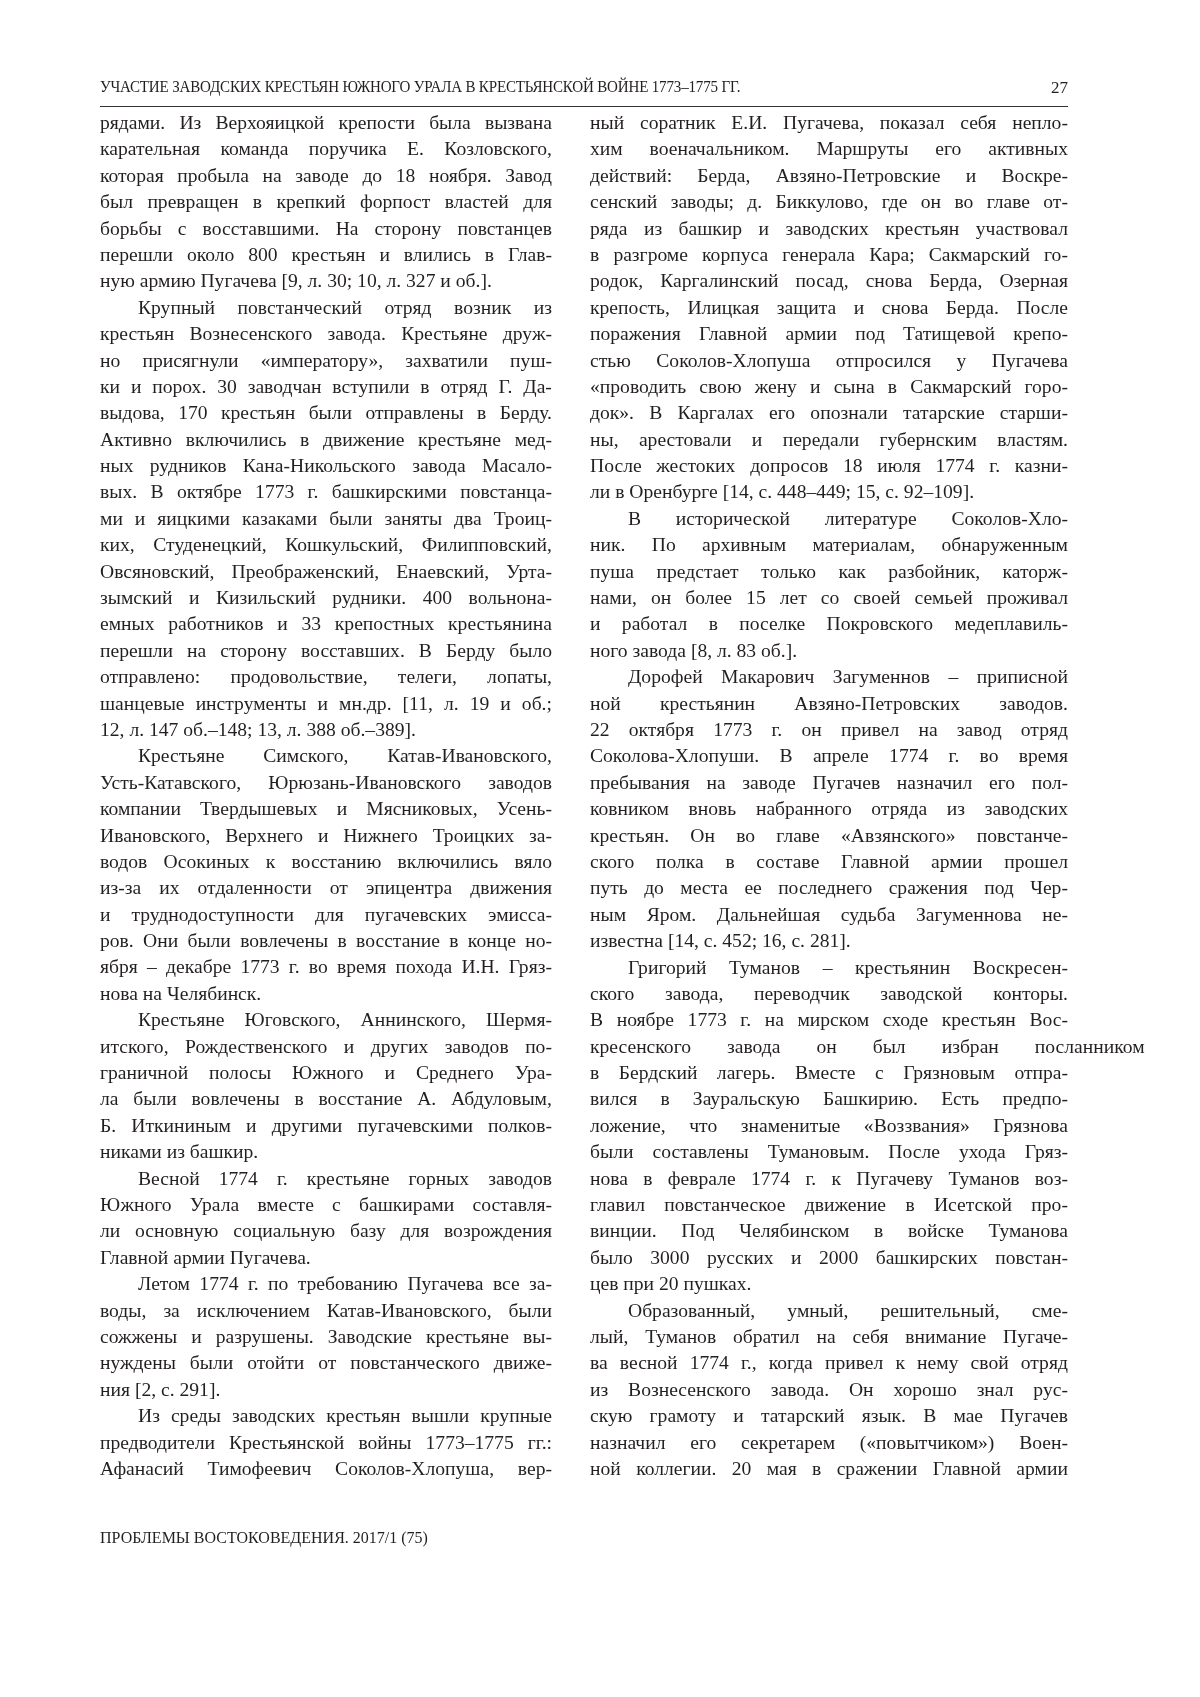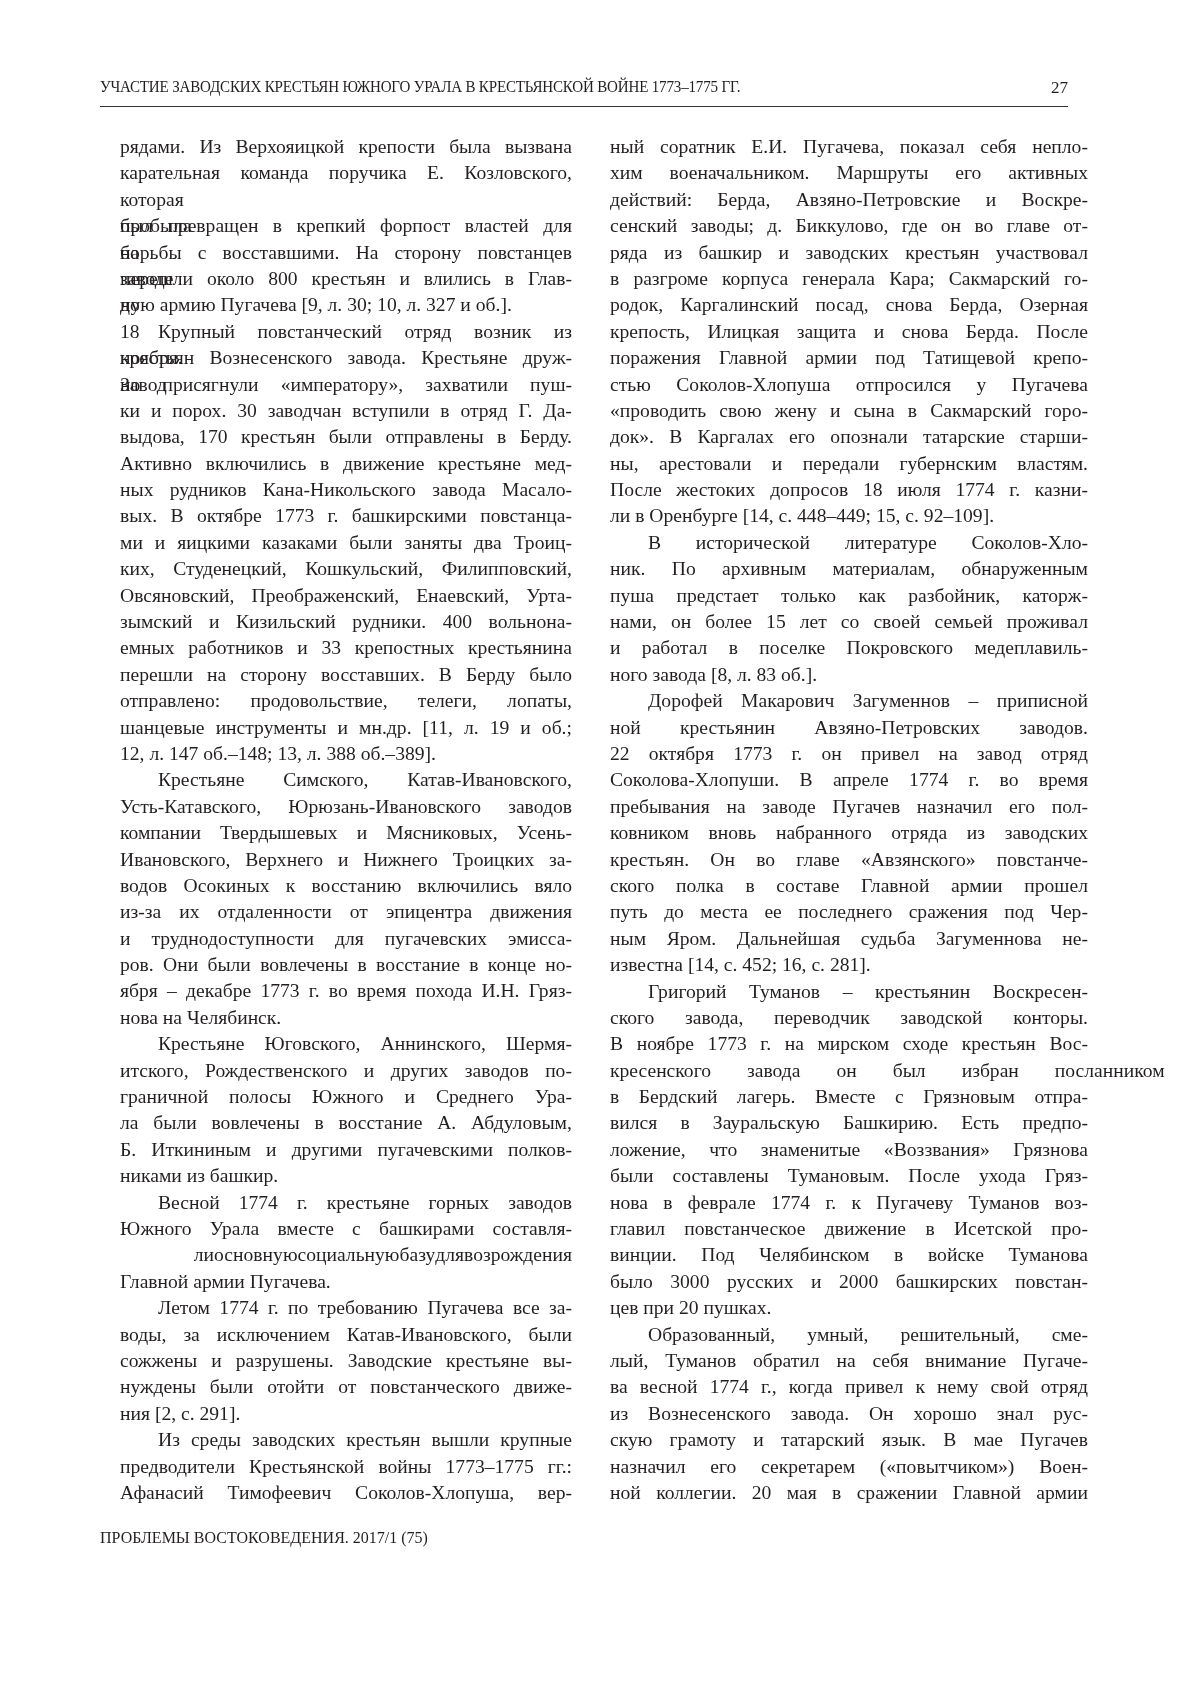--- a/index.html
+++ b/index.html
@@ -3,21 +3,21 @@
 <meta charset="utf-8">
 <style>
   html, body { margin: 0; padding: 0; background: #ffffff; }
   body { width: 1200px; height: 1697px; position: relative; overflow: hidden;
          font-family: "Liberation Serif", "DejaVu Serif", serif; color: #231f20; }
   .header { position: absolute; left: 100px; top: 76px; width: 968px; height: 30px;
             border-bottom: 1.6px solid #333; }
   .header .title { position: absolute; left: 0; top: 2px; font-size: 16.2px; letter-spacing: -0.2px;
                    white-space: nowrap; transform: scaleX(0.93); transform-origin: left top; }
   .header .pageno { position: absolute; right: 0; top: 2px; font-size: 17px; }
-  .col { position: absolute; top: 134px; margin-left: 20px; }
+  .col { position: absolute; top: 110px; }
   .col.left { left: 100px; width: 452px; }
   .col.right { left: 590px; width: 478px; }
   .line { display: block; font-size: 19.6px; line-height: 26.4px; height: 26.4px;
           text-align: justify; text-align-last: justify; white-space: nowrap; }
   .line.last { text-align-last: left; }
   .line.indent { text-indent: 38px; }
   .line .t { display: inline; }
   .line-j { display: flex; justify-content: space-between; }
   .footer { position: absolute; left: 100px; top: 1528px; font-size: 16.5px; white-space: nowrap;
             transform: scaleX(0.97); transform-origin: left top; }
@@ -39,21 +39,21 @@
       <span class="t">была</span>
       <span class="t">вызвана</span>
     </div>
     <div class="line line-j" style="text-indent: 0px;">
       <span class="t">карательная</span>
       <span class="t">команда</span>
       <span class="t">поручика</span>
       <span class="t">Е.</span>
       <span class="t">Козловского,</span>
     </div>
-    <div class="line line-j" style="text-indent: 0px; flex-direction: column;">
+    <div class="line line-j" style="text-indent: 0px;">
       <span class="t">которая</span>
       <span class="t">пробыла</span>
       <span class="t">на</span>
       <span class="t">заводе</span>
       <span class="t">до</span>
       <span class="t">18</span>
       <span class="t">ноября.</span>
       <span class="t">Завод</span>
     </div>
     <div class="line line-j" style="text-indent: 0px;">
@@ -336,21 +336,21 @@
       <span class="t">заводов</span>
     </div>
     <div class="line line-j" style="text-indent: 0px;">
       <span class="t">Южного</span>
       <span class="t">Урала</span>
       <span class="t">вместе</span>
       <span class="t">с</span>
       <span class="t">башкирами</span>
       <span class="t">составля-</span>
     </div>
-    <div class="line line-j" style="text-indent: 0px; justify-content: flex-end;">
+    <div class="line line-j" style="text-indent: 0px;">
       <span class="t">ли</span>
       <span class="t">основную</span>
       <span class="t">социальную</span>
       <span class="t">базу</span>
       <span class="t">для</span>
       <span class="t">возрождения</span>
     </div>
     <div class="line last" style="white-space: nowrap; text-indent: 0px;">Главной армии Пугачева.</div>
     <div class="line indent line-j" style="text-indent: 0px; padding-left: 38px;">
       <span class="t">Летом</span>

